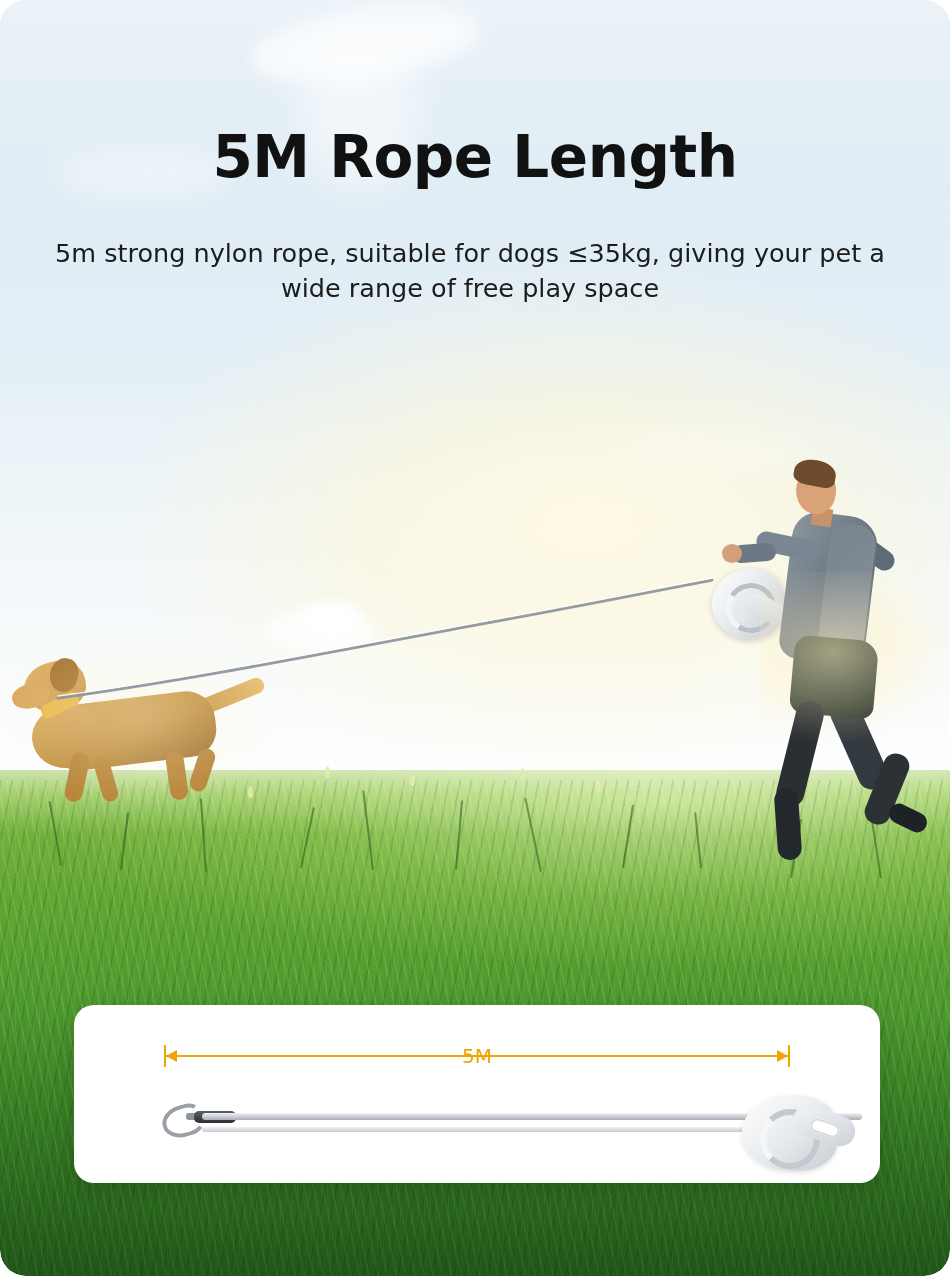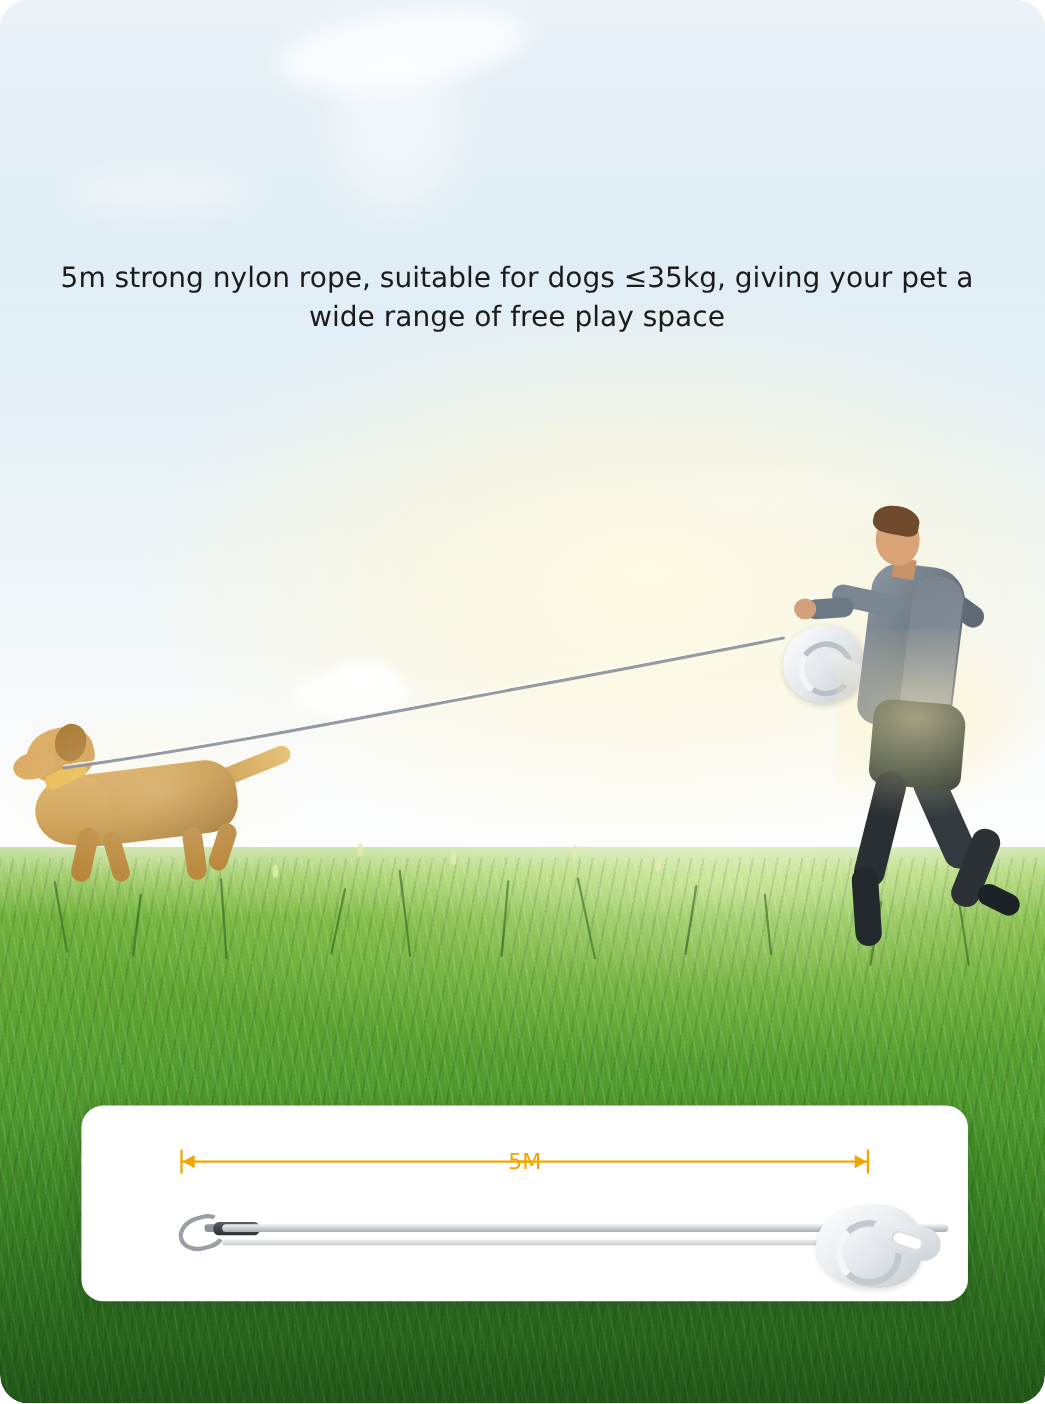--- a/index.html
+++ b/index.html
@@ -432,20 +432,21 @@
       <div class="r-head"></div>
       <div class="r-hair"></div>
       <div class="r-arm-front"></div>
       <div class="r-forearm"></div>
       <div class="r-hand"></div>
       <div class="r-glow"></div>
     </div>
 
   </div>
 
+  <div class="headline">5M Rope Length</div>
 
   <div class="subcopy">5m strong nylon rope, suitable for dogs ≤35kg, giving your pet a wide range of free play space</div>
 
   <div class="panel">
 
     <div class="measure">
       <div class="measure-line left"></div>
       <div class="measure-line right"></div>
       <div class="tick l"></div>
       <div class="tick r"></div>

